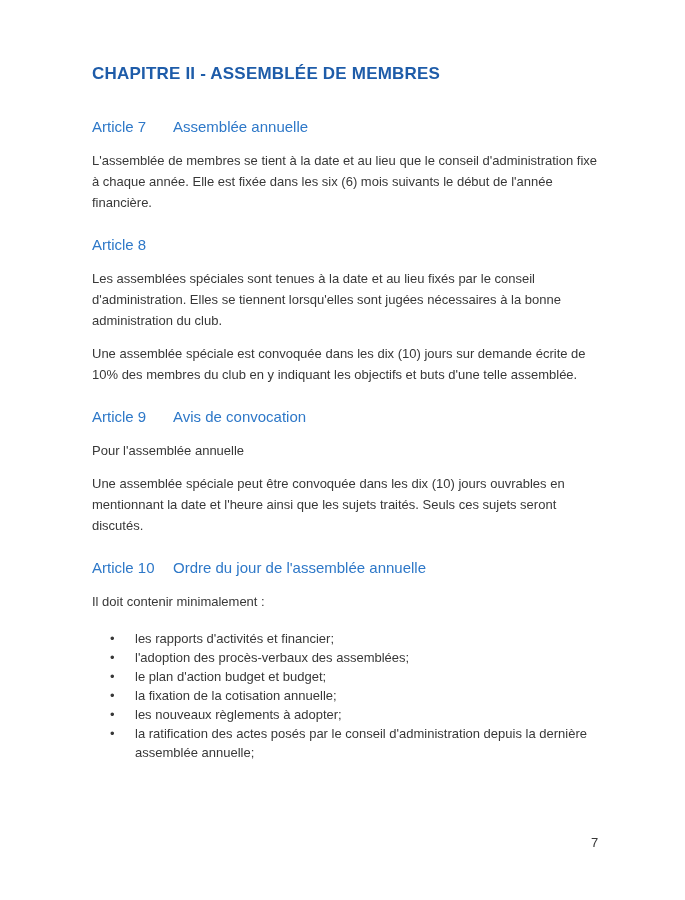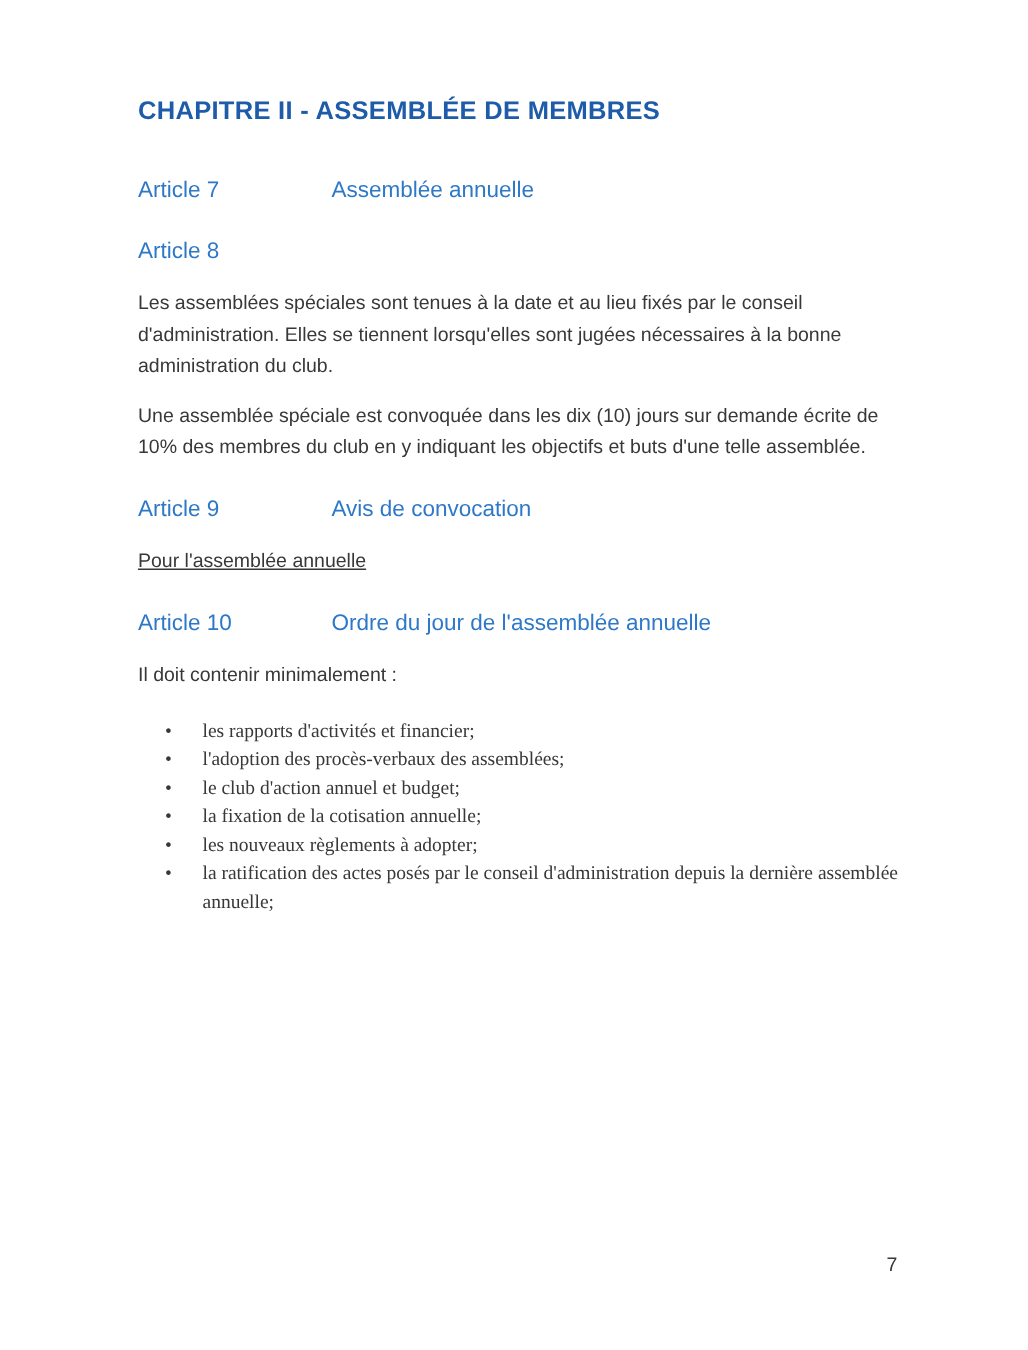--- a/index.html
+++ b/index.html
@@ -34,45 +34,42 @@
     margin: 0 0 33px 0;
     letter-spacing: 0.2px;
   }
   .article-heading {
     font-size: 15px;
     line-height: 19px;
     font-weight: normal;
     color: var(--heading-color, #2E78C8);
     margin: 22px 0 14px 0;
     display: flex;
-    gap: 48px;
   }
   .article-heading .article-label {
     display: inline-block;
     min-width: 81px;
   }
   p.body-par {
     margin: 0 0 12px 0;
     line-height: 21px;
   }
   .subheading {
     margin: 0 0 12px 0;
     line-height: 21px;
-    text-decoration: underline;
   }
   ul.bullet-list {
     list-style: none;
     margin: 17px 0 0 0;
     padding: 0;
   }
   ul.bullet-list li {
     position: relative;
     padding-left: 43px;
     line-height: 19px;
-    font-family: Liberation Serif, serif;
   }
   ul.bullet-list li::before {
     content: "\2022";
     position: absolute;
     left: 18px;
     top: 0;
   }
   .page-number {
     position: absolute;
     left: 591px;
@@ -87,43 +84,45 @@
 
 <div class="page">
   <div class="content">
 
     <h1 class="chapter">CHAPITRE II - ASSEMBLÉE DE MEMBRES</h1>
 
     <div class="article-heading">
       <span class="article-label">Article 7</span>
       <span class="article-title">Assemblée annuelle</span>
     </div>
+    <p class="body-par">L'assemblée de membres se tient à la date et au lieu que le conseil d'administration fixe à chaque année. Elle est fixée dans les six (6) mois suivants le début de l'année financière.</p>
 
     <div class="article-heading">
       <span class="article-label">Article 8</span>
     </div>
     <p class="body-par">Les assemblées spéciales sont tenues à la date et au lieu fixés par le conseil d'administration. Elles se tiennent lorsqu'elles sont jugées nécessaires à la bonne administration du club.</p>
     <p class="body-par">Une assemblée spéciale est convoquée dans les dix (10) jours sur demande écrite de 10% des membres du club en y indiquant les objectifs et buts d'une telle assemblée.</p>
 
     <div class="article-heading">
       <span class="article-label">Article 9</span>
       <span class="article-title">Avis de convocation</span>
     </div>
     <div class="subheading">Pour l'assemblée annuelle</div>
+    <p class="body-par">Une assemblée spéciale peut être convoquée dans les dix (10) jours ouvrables en mentionnant la date et l'heure ainsi que les sujets traités. Seuls ces sujets seront discutés.</p>
 
     <div class="article-heading">
       <span class="article-label">Article 10</span>
       <span class="article-title">Ordre du jour de l'assemblée annuelle</span>
     </div>
     <p class="body-par">Il doit contenir minimalement :</p>
 
     <ul class="bullet-list">
       <li>les rapports d'activités et financier;</li>
       <li>l'adoption des procès-verbaux des assemblées;</li>
-      <li>le club d'action annuel et budget;</li>
+      <li>le plan d'action budget et budget;</li>
       <li>la fixation de la cotisation annuelle;</li>
       <li>les nouveaux règlements à adopter;</li>
       <li>la ratification des actes posés par le conseil d'administration depuis la dernière assemblée annuelle;</li>
     </ul>
 
   </div>
 
   <div class="page-number">7</div>
 </div>
 

